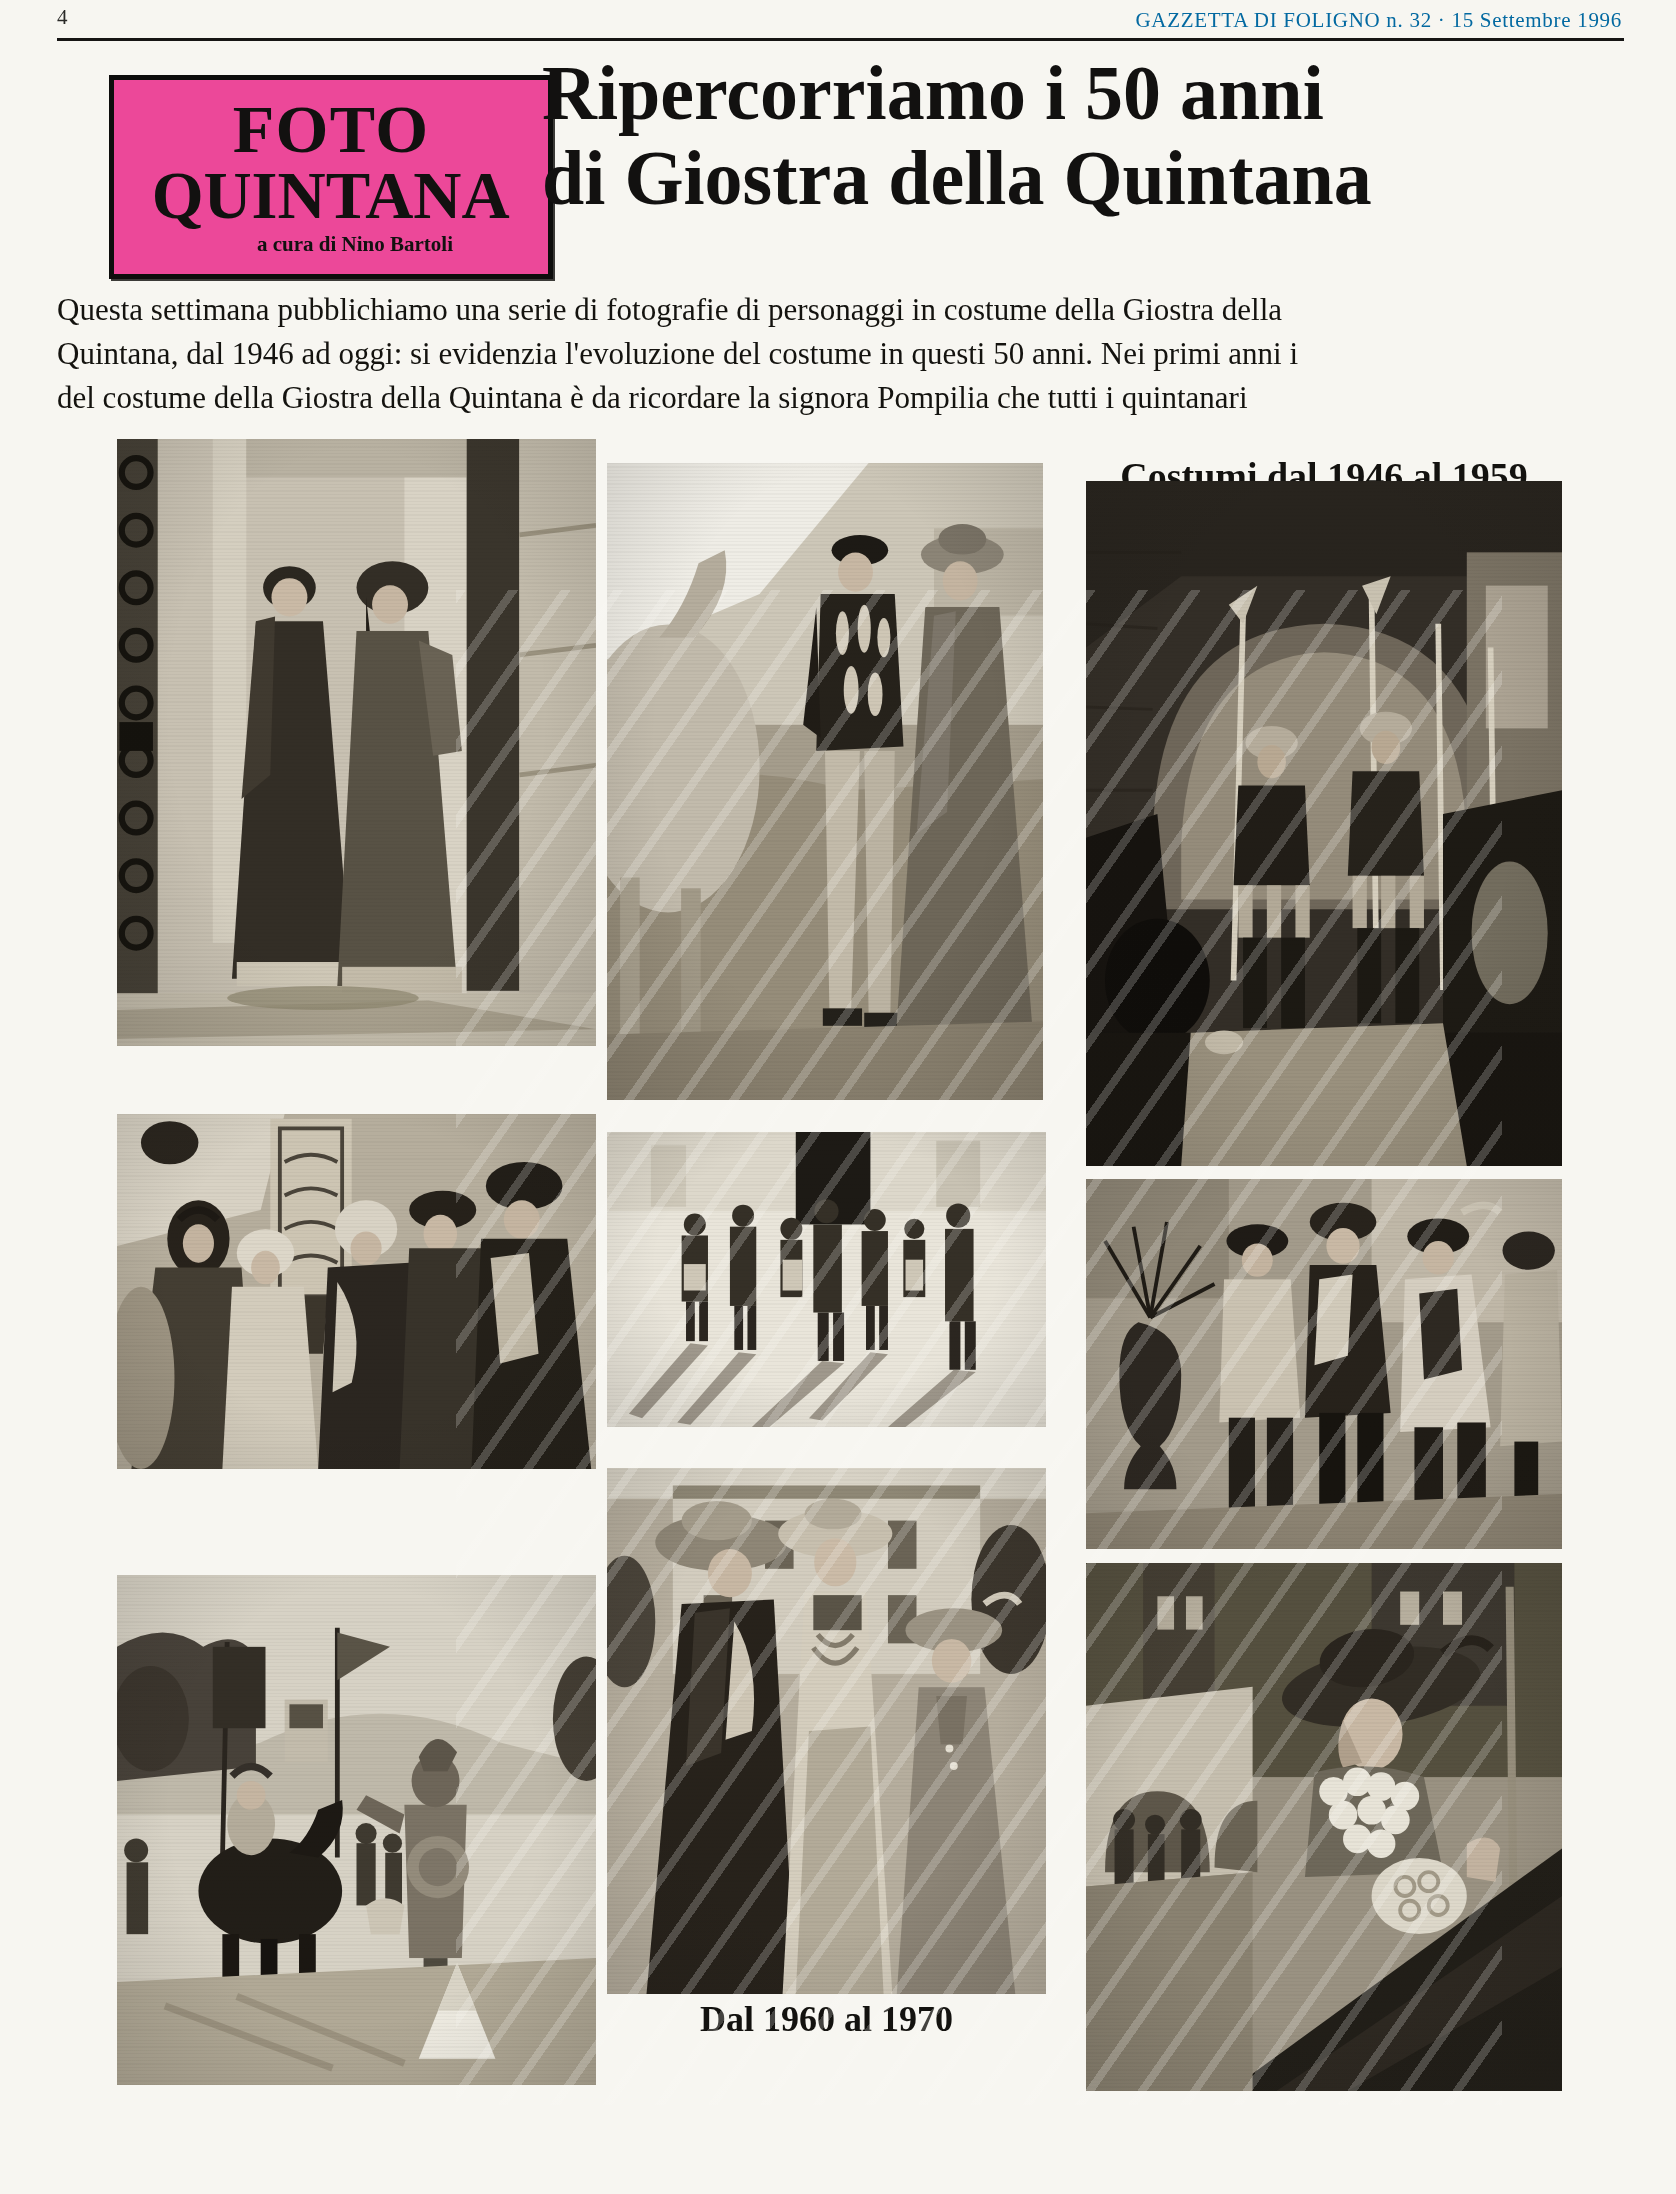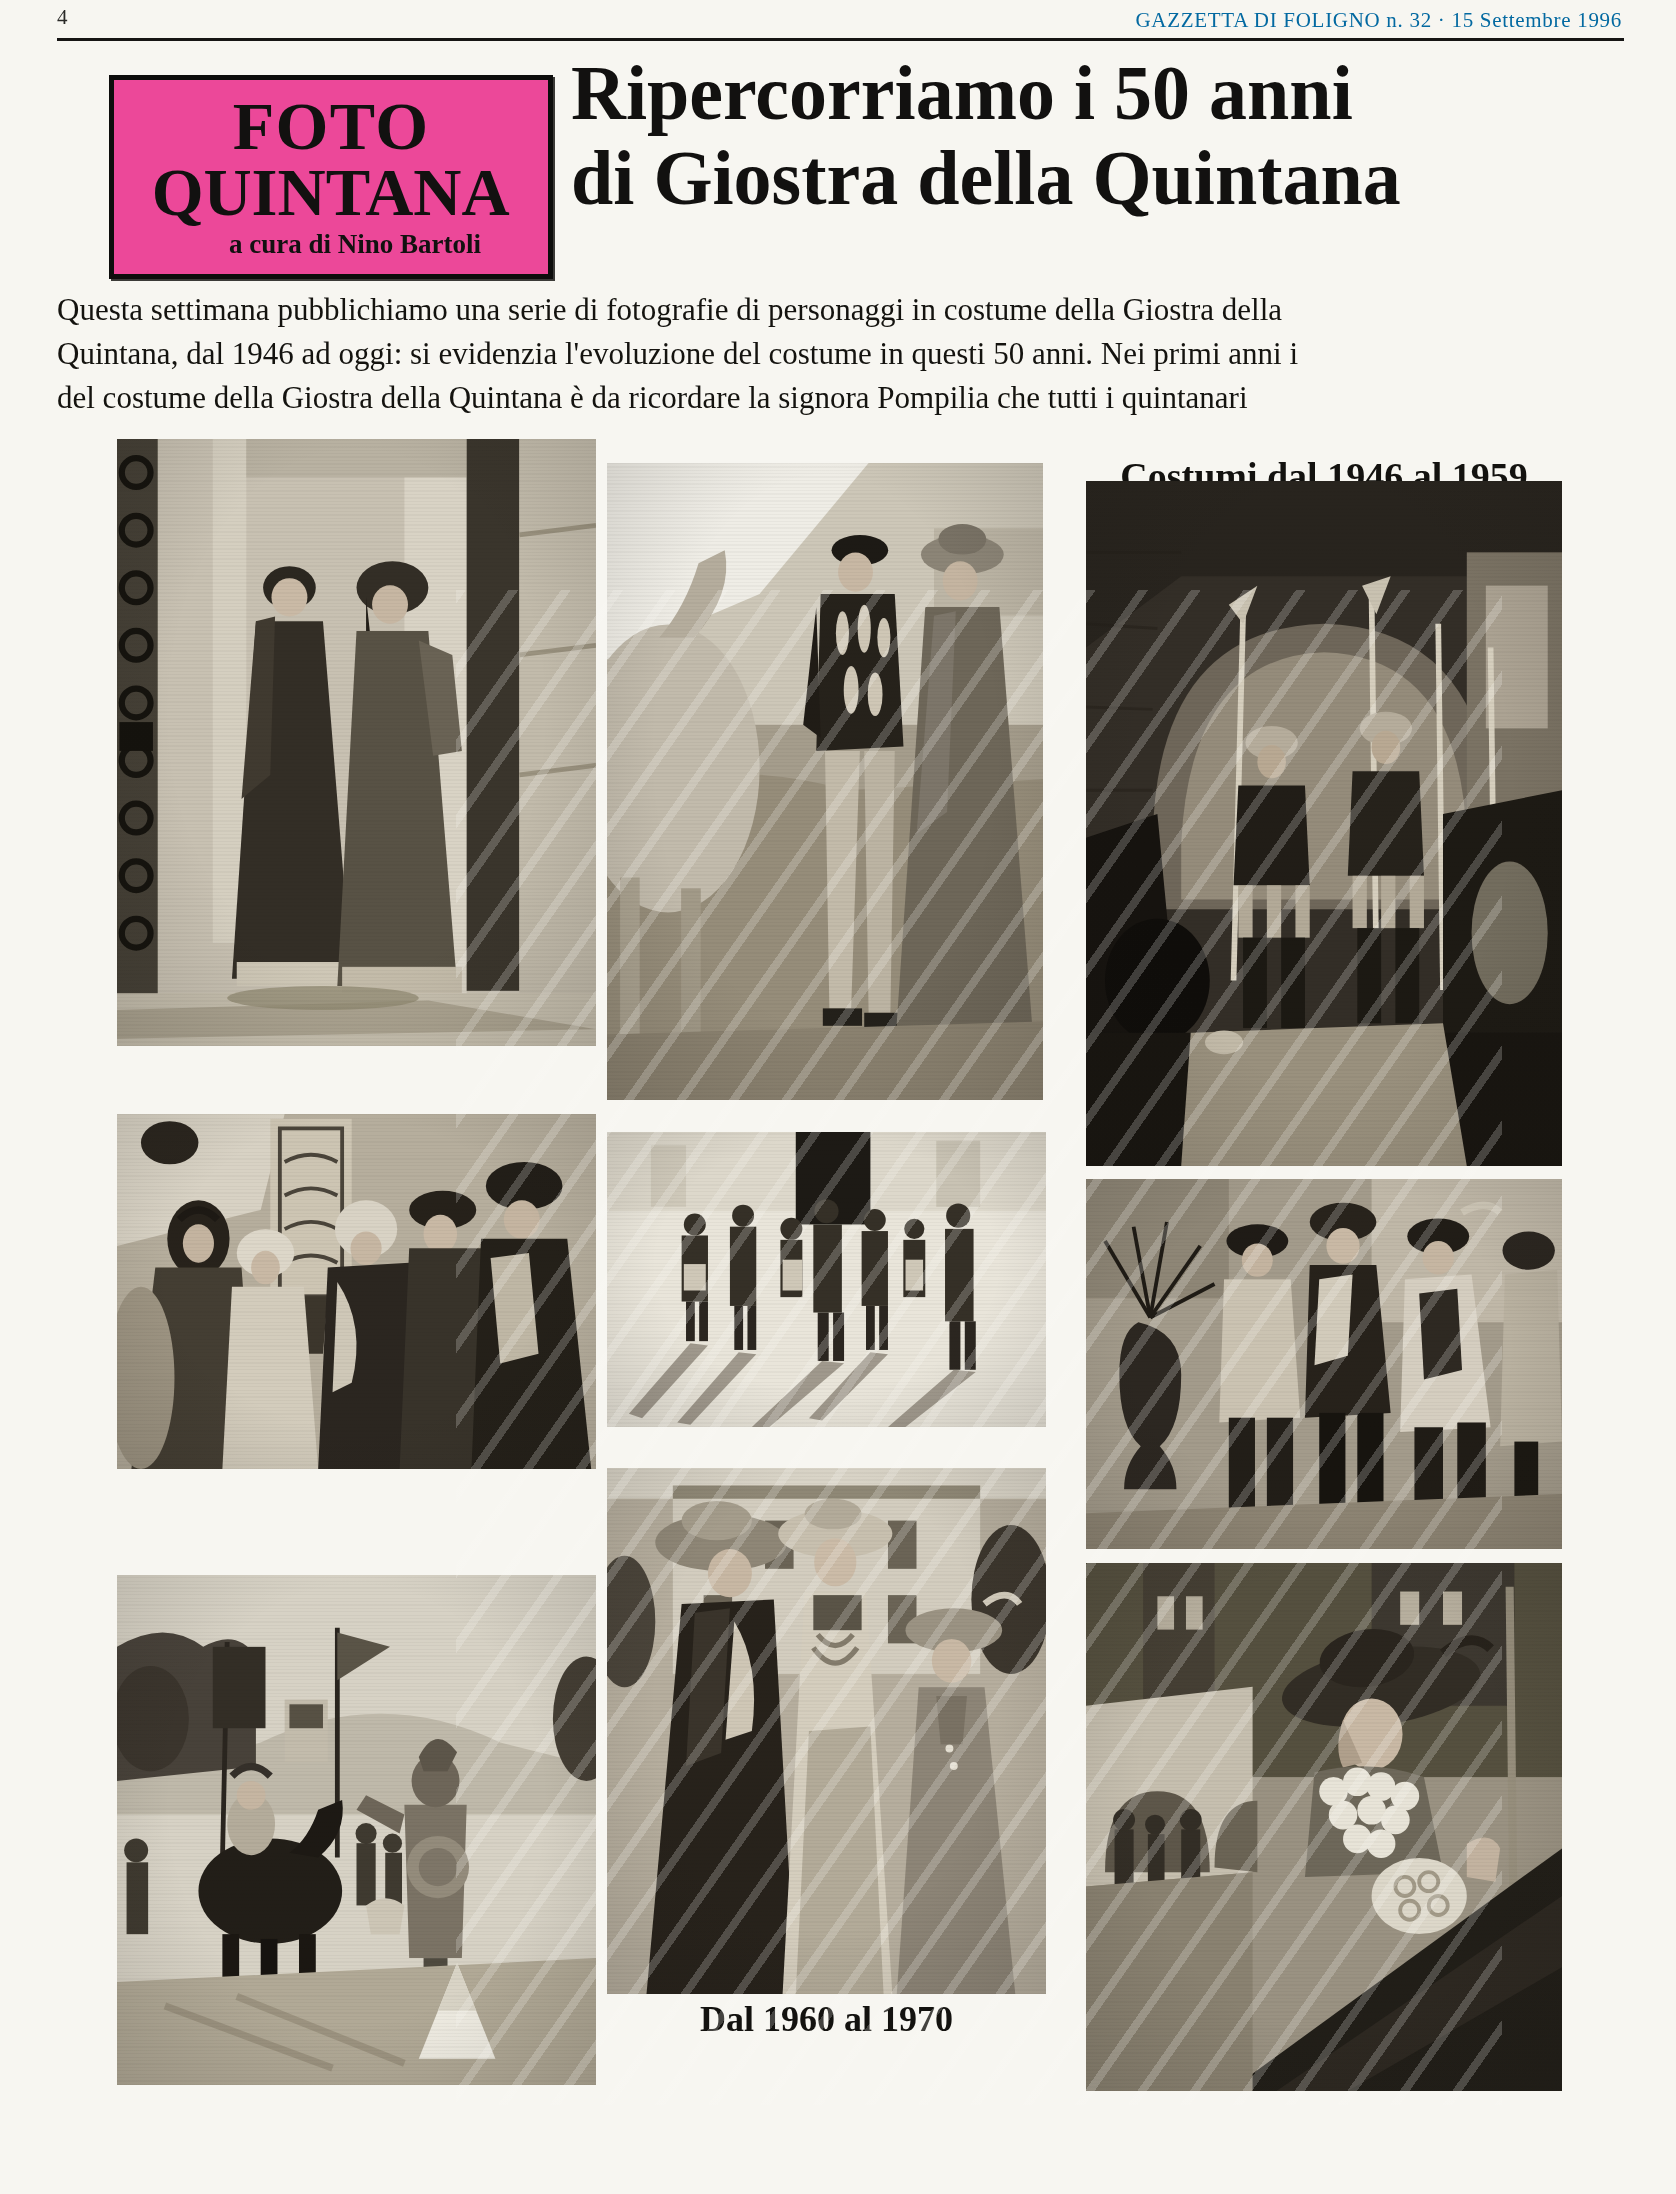--- a/index.html
+++ b/index.html
@@ -14,23 +14,23 @@
   .rule-top{position:absolute;left:57px;top:38px;width:1567px;height:3.4px;background:#161514;}
   
   .logo-box{
     position:absolute;left:109px;top:75px;width:444px;height:204px;
     border:5.4px solid #0d0d0c;background:#ec4899;box-sizing:border-box;
     display:flex;flex-direction:column;align-items:center;justify-content:center;
     box-shadow:2px 2px 0 #3b3a37;
   }
   .logo-line1{font-size:68px;font-weight:bold;line-height:.95;letter-spacing:1.3px;}
   .logo-line2{font-size:68px;font-weight:bold;line-height:1.0;letter-spacing:0;transform:scaleX(.98);}
-  .logo-byline{font-size:27px;font-weight:bold;margin-top:2.7px;margin-left:48px;}
-  
-  .headline{position:absolute;left:571px;top:48px;width:1051px;}
+  .logo-byline{font-size:21px;font-weight:bold;margin-top:2.7px;margin-left:48px;}
+  
+  .headline{position:absolute;left:542px;top:48px;width:1051px;}
   .headline .hl-line{
     font-size:76px;font-weight:bold;line-height:1.12;
     text-align:justify;text-align-last:justify;transform:scaleY(1.04);transform-origin:top left;
     white-space:nowrap;display:flex;justify-content:space-between;
   }
   
   .intro{position:absolute;left:57px;top:284px;width:1567px;}
   .intro .para-line{
     font-size:31px;line-height:36px;color:#14130f;
     text-align:justify;text-align-last:justify;display:flex;justify-content:space-between;white-space:nowrap;margin-top:8px;

